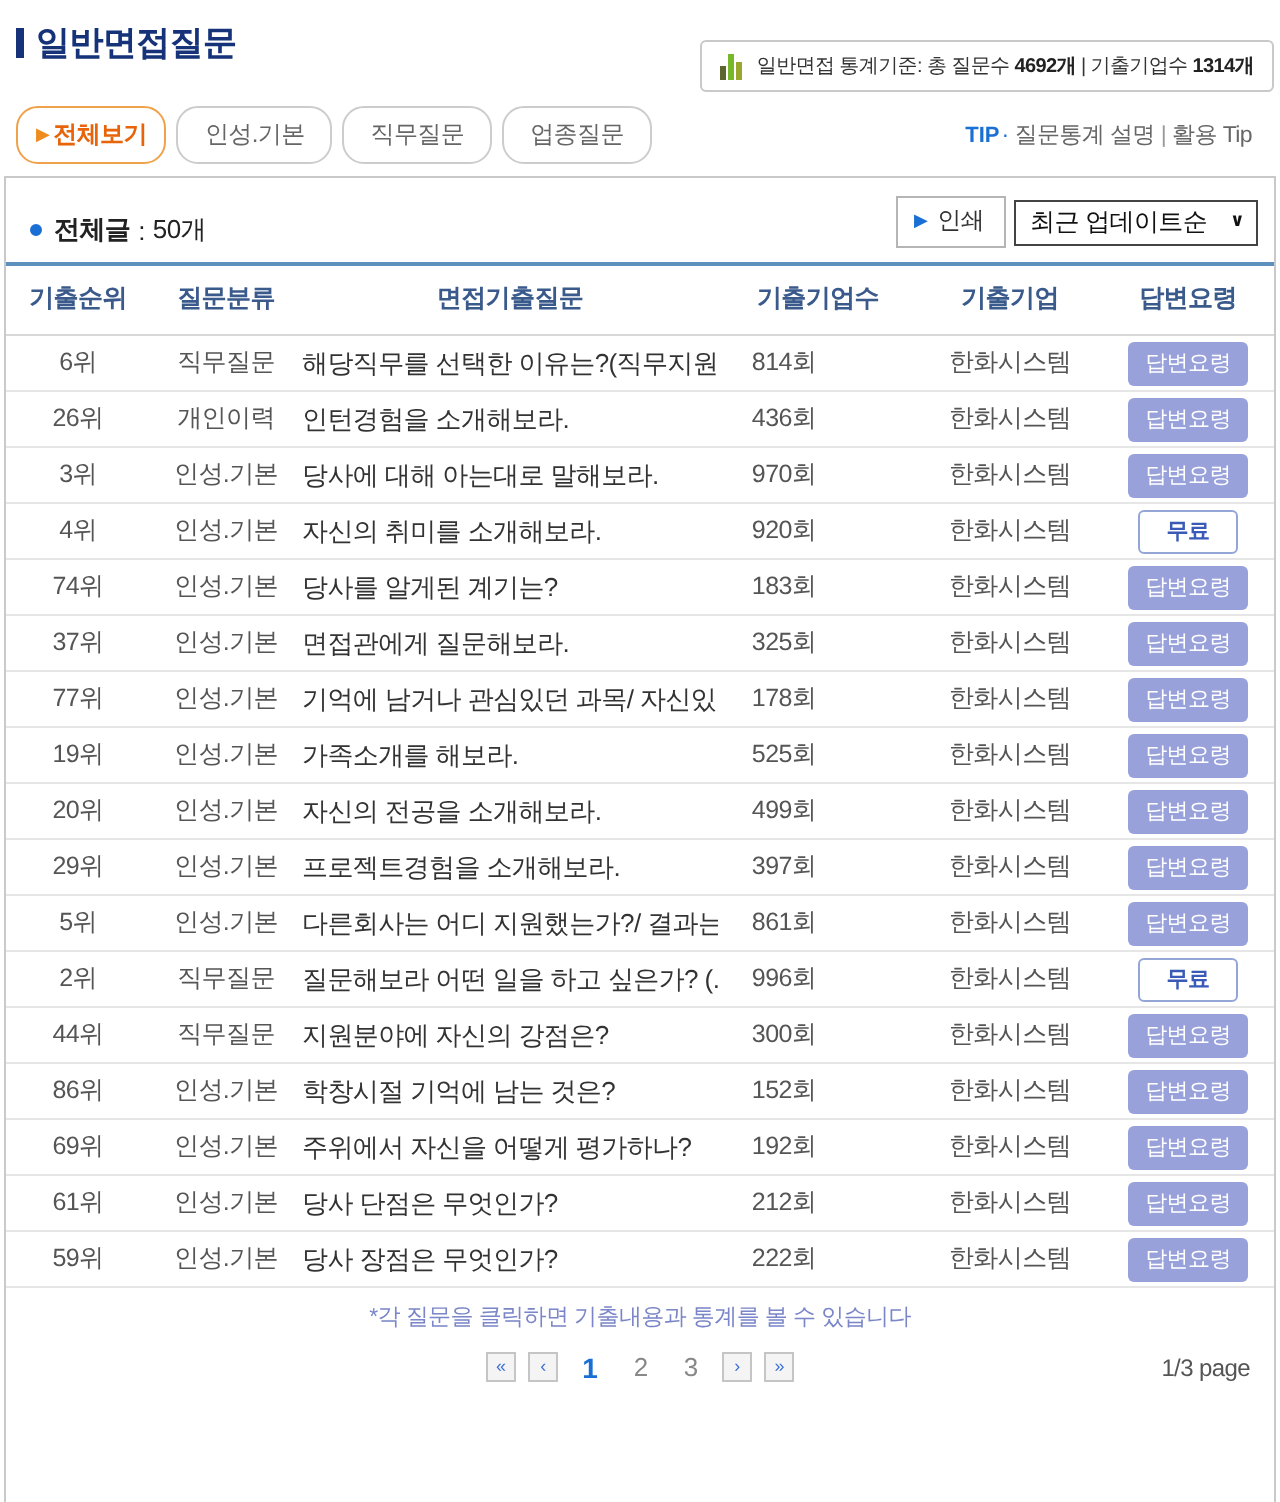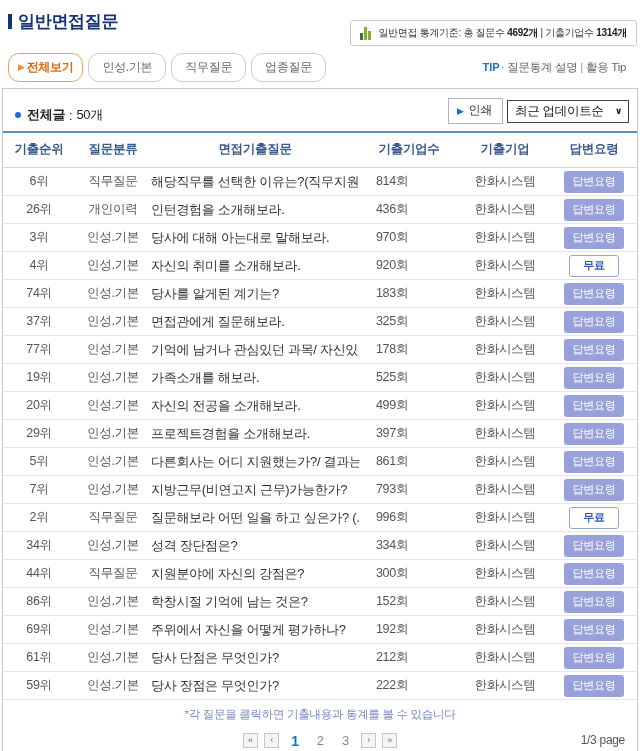--- a/index.html
+++ b/index.html
@@ -263,42 +263,26 @@
       </tr>
           <tr>
         <td>5위</td>
         <td>인성.기본</td>
         <td class="cell-question">다른회사는 어디 지원했는가?/ 결과는..</td>
         <td class="cell-count">861회</td>
         <td>한화시스템</td>
         <td><span class="action-el badge-tip">답변요령</span></td>
       </tr>
           <tr>
-        <td>7위</td>
-        <td>인성.기본</td>
-        <td class="cell-question">지방근무(비연고지 근무)가능한가?</td>
-        <td class="cell-count">793회</td>
-        <td>한화시스템</td>
-        <td><span class="action-el badge-tip">답변요령</span></td>
-      </tr>
-          <tr>
         <td>2위</td>
         <td>직무질문</td>
         <td class="cell-question">질문해보라 어떤 일을 하고 싶은가? (..</td>
         <td class="cell-count">996회</td>
         <td>한화시스템</td>
         <td><span class="action-el btn-free">무료</span></td>
-      </tr>
-          <tr>
-        <td>34위</td>
-        <td>인성.기본</td>
-        <td class="cell-question">성격 장단점은?</td>
-        <td class="cell-count">334회</td>
-        <td>한화시스템</td>
-        <td><span class="action-el badge-tip">답변요령</span></td>
       </tr>
           <tr>
         <td>44위</td>
         <td>직무질문</td>
         <td class="cell-question">지원분야에 자신의 강점은?</td>
         <td class="cell-count">300회</td>
         <td>한화시스템</td>
         <td><span class="action-el badge-tip">답변요령</span></td>
       </tr>
           <tr>

